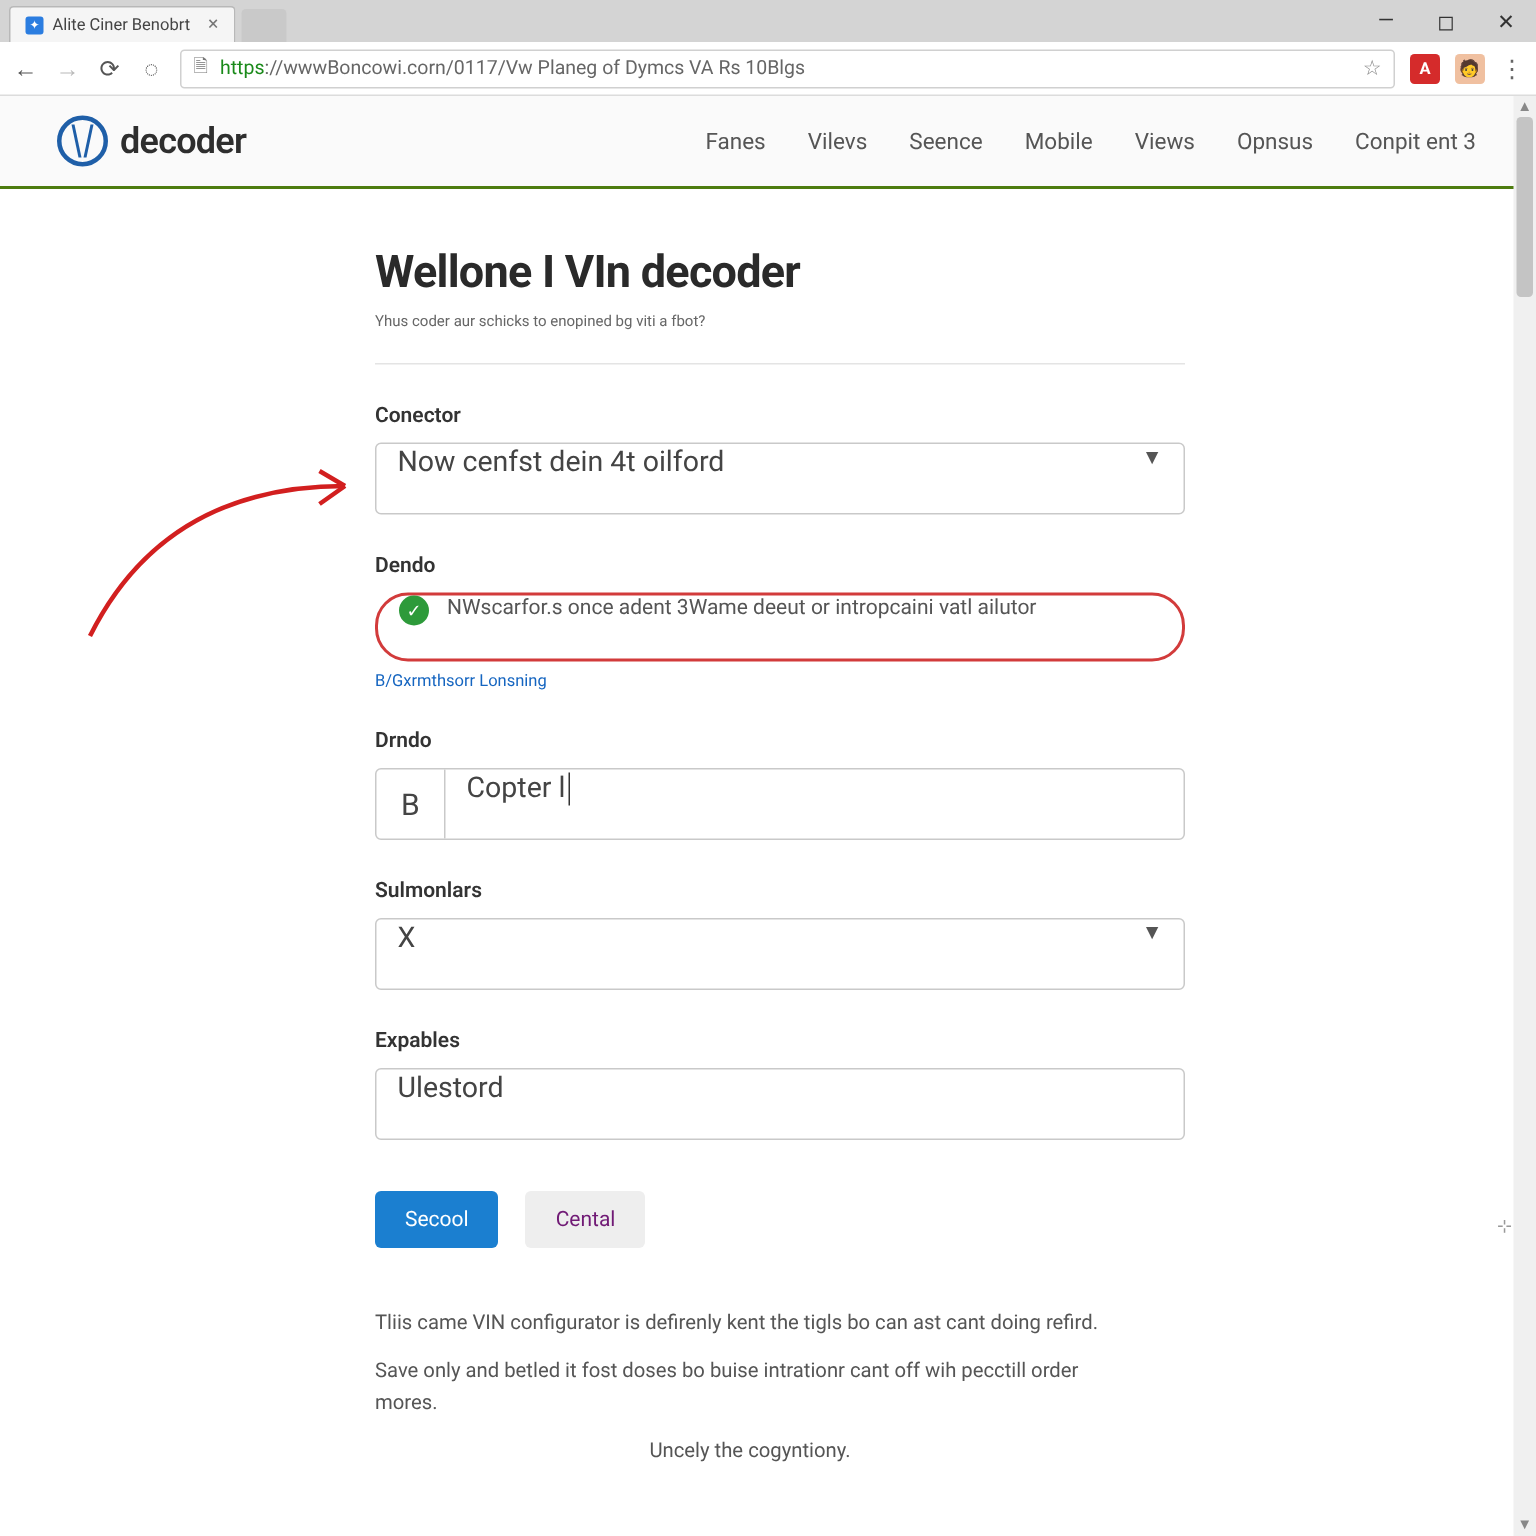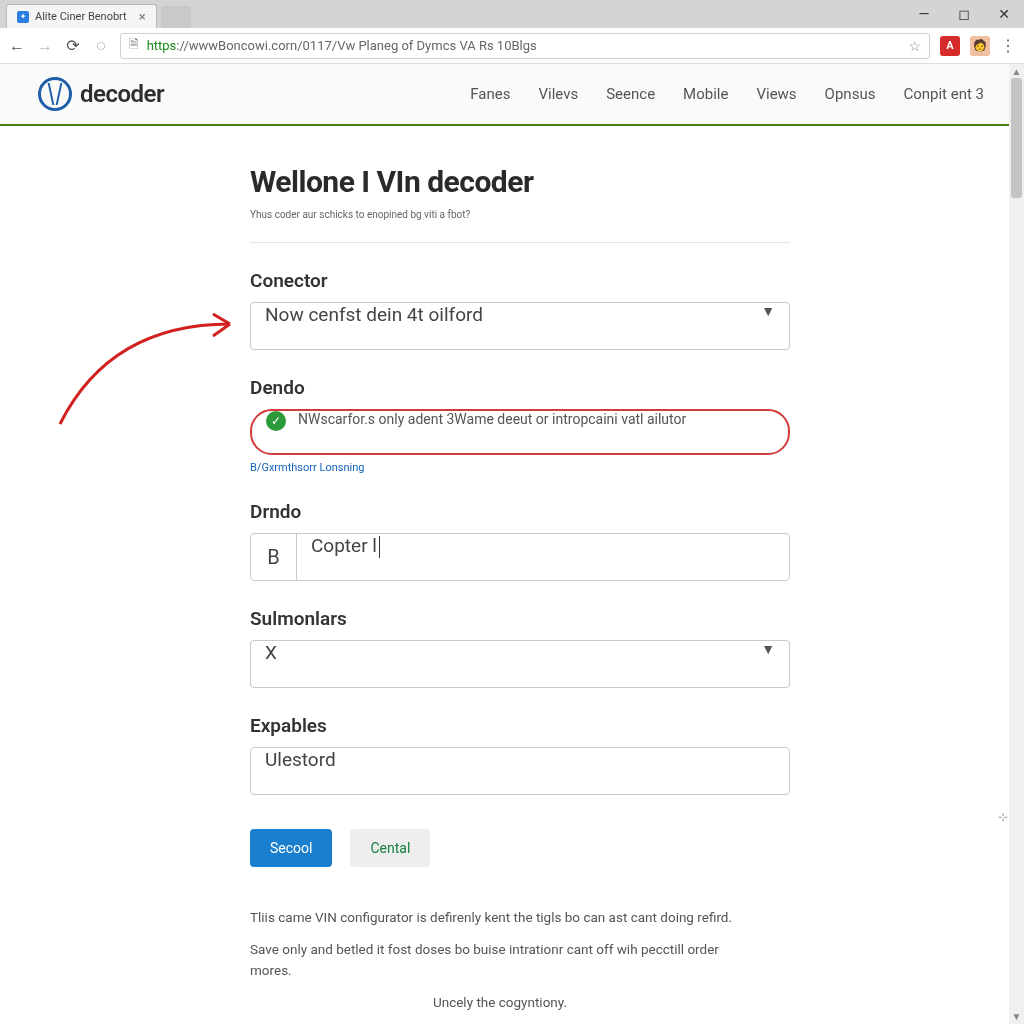--- a/index.html
+++ b/index.html
@@ -47,36 +47,36 @@
   .logo-text { font-size: 24px; font-weight: 600; color: #2e2e2e; letter-spacing: -0.5px; }
   .topnav { margin-left: auto; display: flex; gap: 28px; font-size: 15px; color: #555; }
 
   
   .content { max-width: 540px; margin: 38px 0 0 250px; }
   .h1 { font-size: 30px; font-weight: 700; color: #2a2a2a; letter-spacing: -0.5px; }
   .sub { margin-top: 10px; font-size: 10px; color: #666; }
   .divider { margin-top: 22px; border-top: 1px solid #e4e4e4; }
 
   .field { margin-top: 26px; }
-  .field-label { font-size: 19px; font-weight: 600; color: #333; margin-bottom: 10px; }
+  .field-label { font-size: 14px; font-weight: 600; color: #333; margin-bottom: 10px; }
   .control { border: 1px solid #c9c9c9; border-radius: 4px; height: 48px; display: flex; align-items: flex-start; padding: 0 14px; font-size: 19px; color: #444; position: relative; background: #fff; }
   .control .chev { margin-left: auto; color: #555; font-size: 14px; }
   .control.small-text { font-size: 14px; color: #555; }
 
   .control.highlight { border: 2px solid #d23b3b; border-radius: 22px; height: 46px; }
   .check-badge { width: 20px; height: 20px; border-radius: 50%; background: #2d9a3a; color: #fff; font-size: 12px; display: flex; align-items: center; justify-content: center; margin-right: 12px; }
   .help-link { margin-top: 6px; font-size: 11px; color: #1565c0; }
 
   .prefix-box { width: 46px; border-right: 1px solid #c9c9c9; height: 100%; display: flex; align-items: center; justify-content: center; font-size: 20px; color: #444; margin: 0 14px 0 -14px; }
   .cursor-bar::after { content: ""; display: inline-block; width: 1px; height: 22px; background: #333; margin-left: 2px; vertical-align: middle; }
 
   .btn-row { margin-top: 34px; display: flex; gap: 18px; }
   .btn { height: 38px; padding: 0 20px; border-radius: 4px; font-size: 14px; display: flex; align-items: center; }
   .btn-primary { background: #1b7fd0; color: #fff; }
-  .btn-secondary { background: #eeeeee; color: #15803d; }
+  .btn-secondary { background: #eeeeee; color: #701a75; }
 
   .footnote { margin-top: 40px; font-size: 13.5px; color: #555; line-height: 1.5; max-width: 500px; }
   .footnote p { margin-bottom: 12px; }
   .footnote .center { text-align: center; }
 
   
   .arrow-annot { position: absolute; left: 50px; top: 200px; pointer-events: none; }
 
   .resize-handle { position: absolute; right: 16px; bottom: 200px; color: #999; font-size: 12px; }
 </style>
@@ -147,21 +147,21 @@
       <div class="control">
         <span>Now cenfst dein 4t oilford</span>
         <span class="chev">▼</span>
       </div>
     </div>
 
     <div class="field">
       <div class="field-label">Dendo</div>
       <div class="control highlight small-text">
         <span class="check-badge">✓</span>
-        <span>NWscarfor.s only adent 3Wame deeut or intropcaini vatl ailutor</span>
+        <span>NWscarfor.s once adent 3Wame deeut or intropcaini vatl ailutor</span>
       </div>
       <div class="help-link">B/Gxrmthsorr Lonsning</div>
     </div>
 
     <div class="field">
       <div class="field-label">Drndo</div>
       <div class="control">
         <div class="prefix-box">B</div>
         <span class="cursor-bar">Copter l</span>
       </div>

